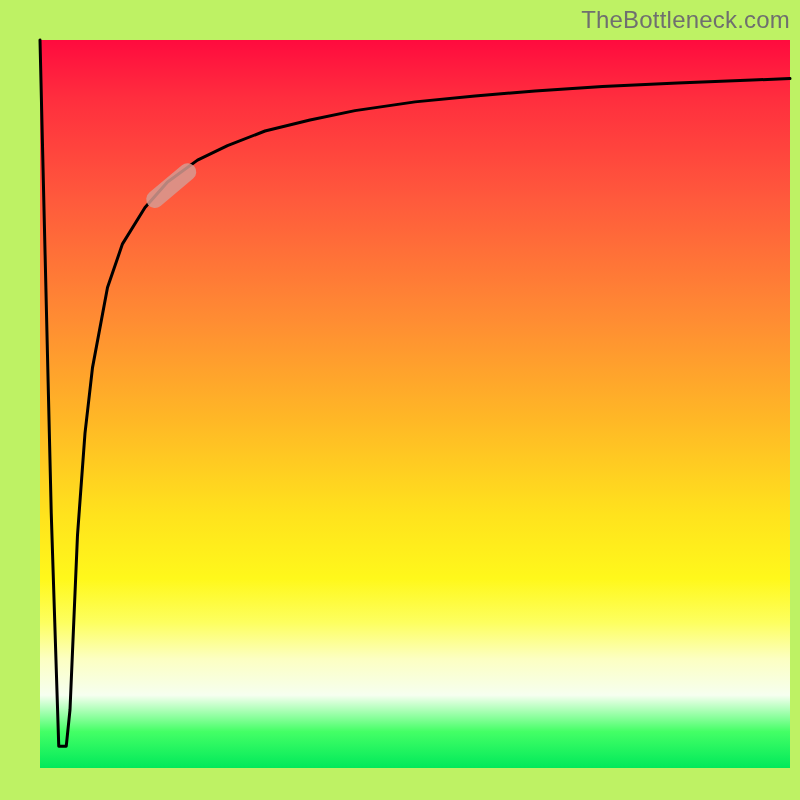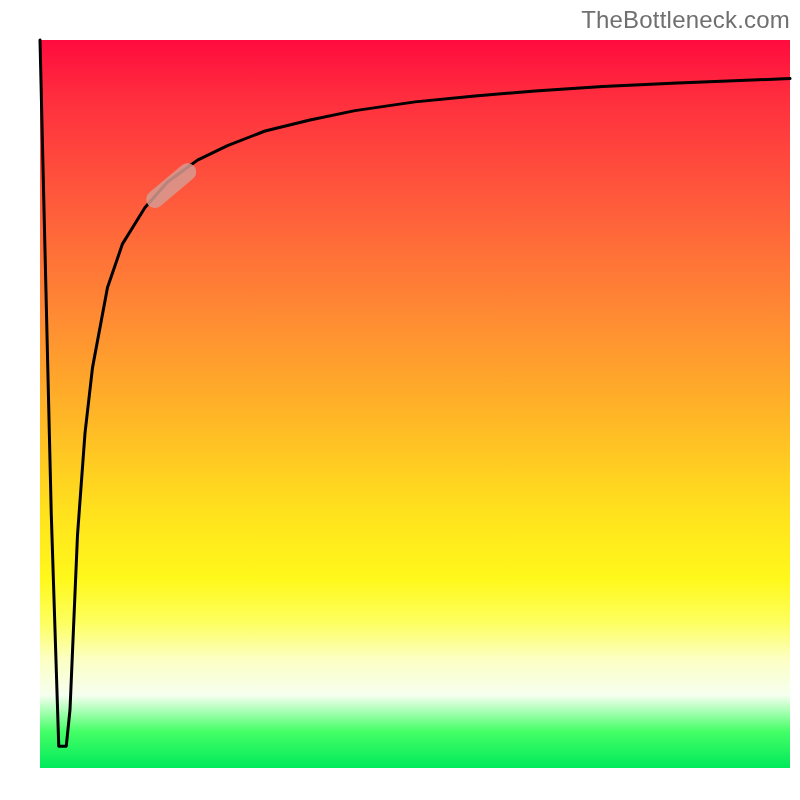--- a/index.html
+++ b/index.html
@@ -7,21 +7,21 @@
     padding: 0;
     width: 800px;
     height: 800px;
     background: #000;
     font-family: Arial, Helvetica, sans-serif;
   }
   .stage {
     position: relative;
     width: 800px;
     height: 800px;
-    background: #ffffff;
+    background: #bef264;
   }
   .plot {
     position: absolute;
     left: 40px;
     top: 40px;
     width: 750px;
     height: 728px;
     
     background: linear-gradient(
       to bottom,

